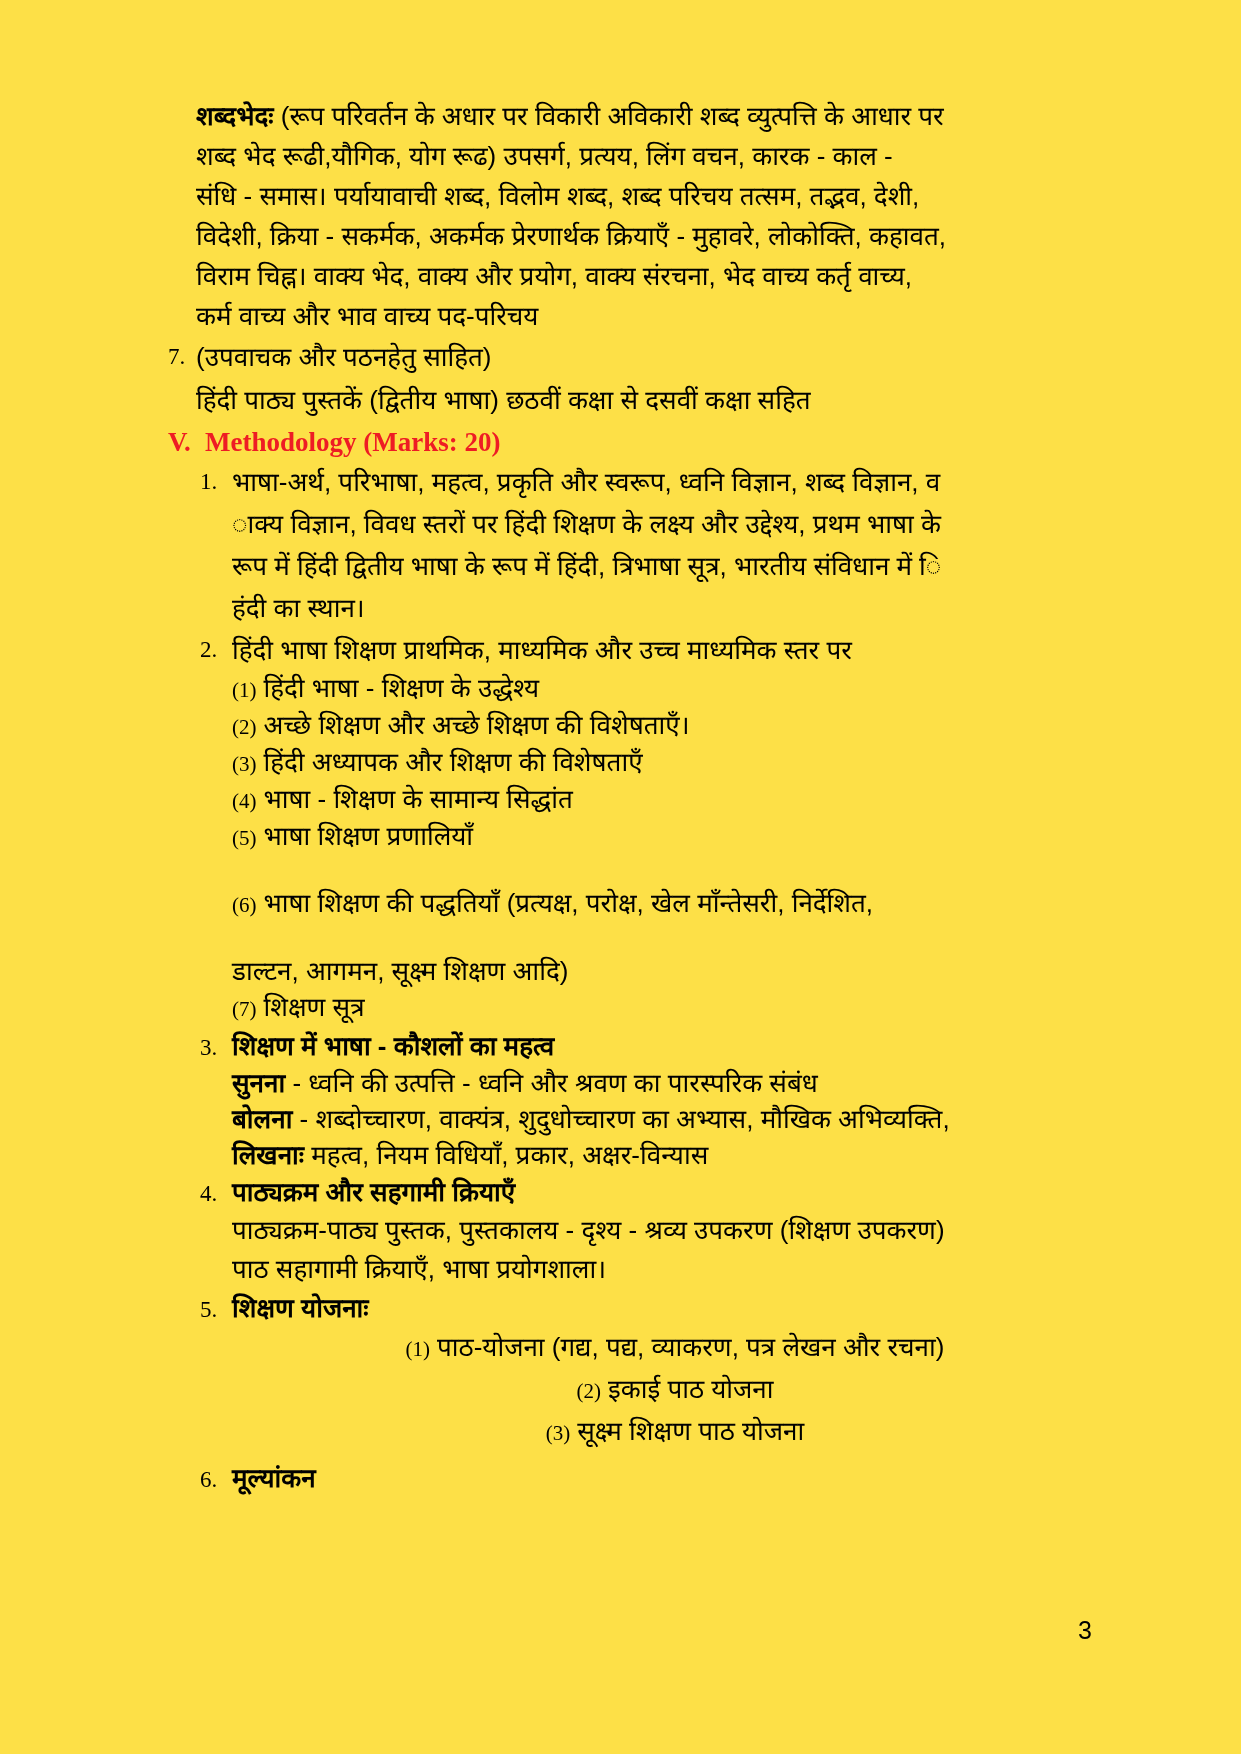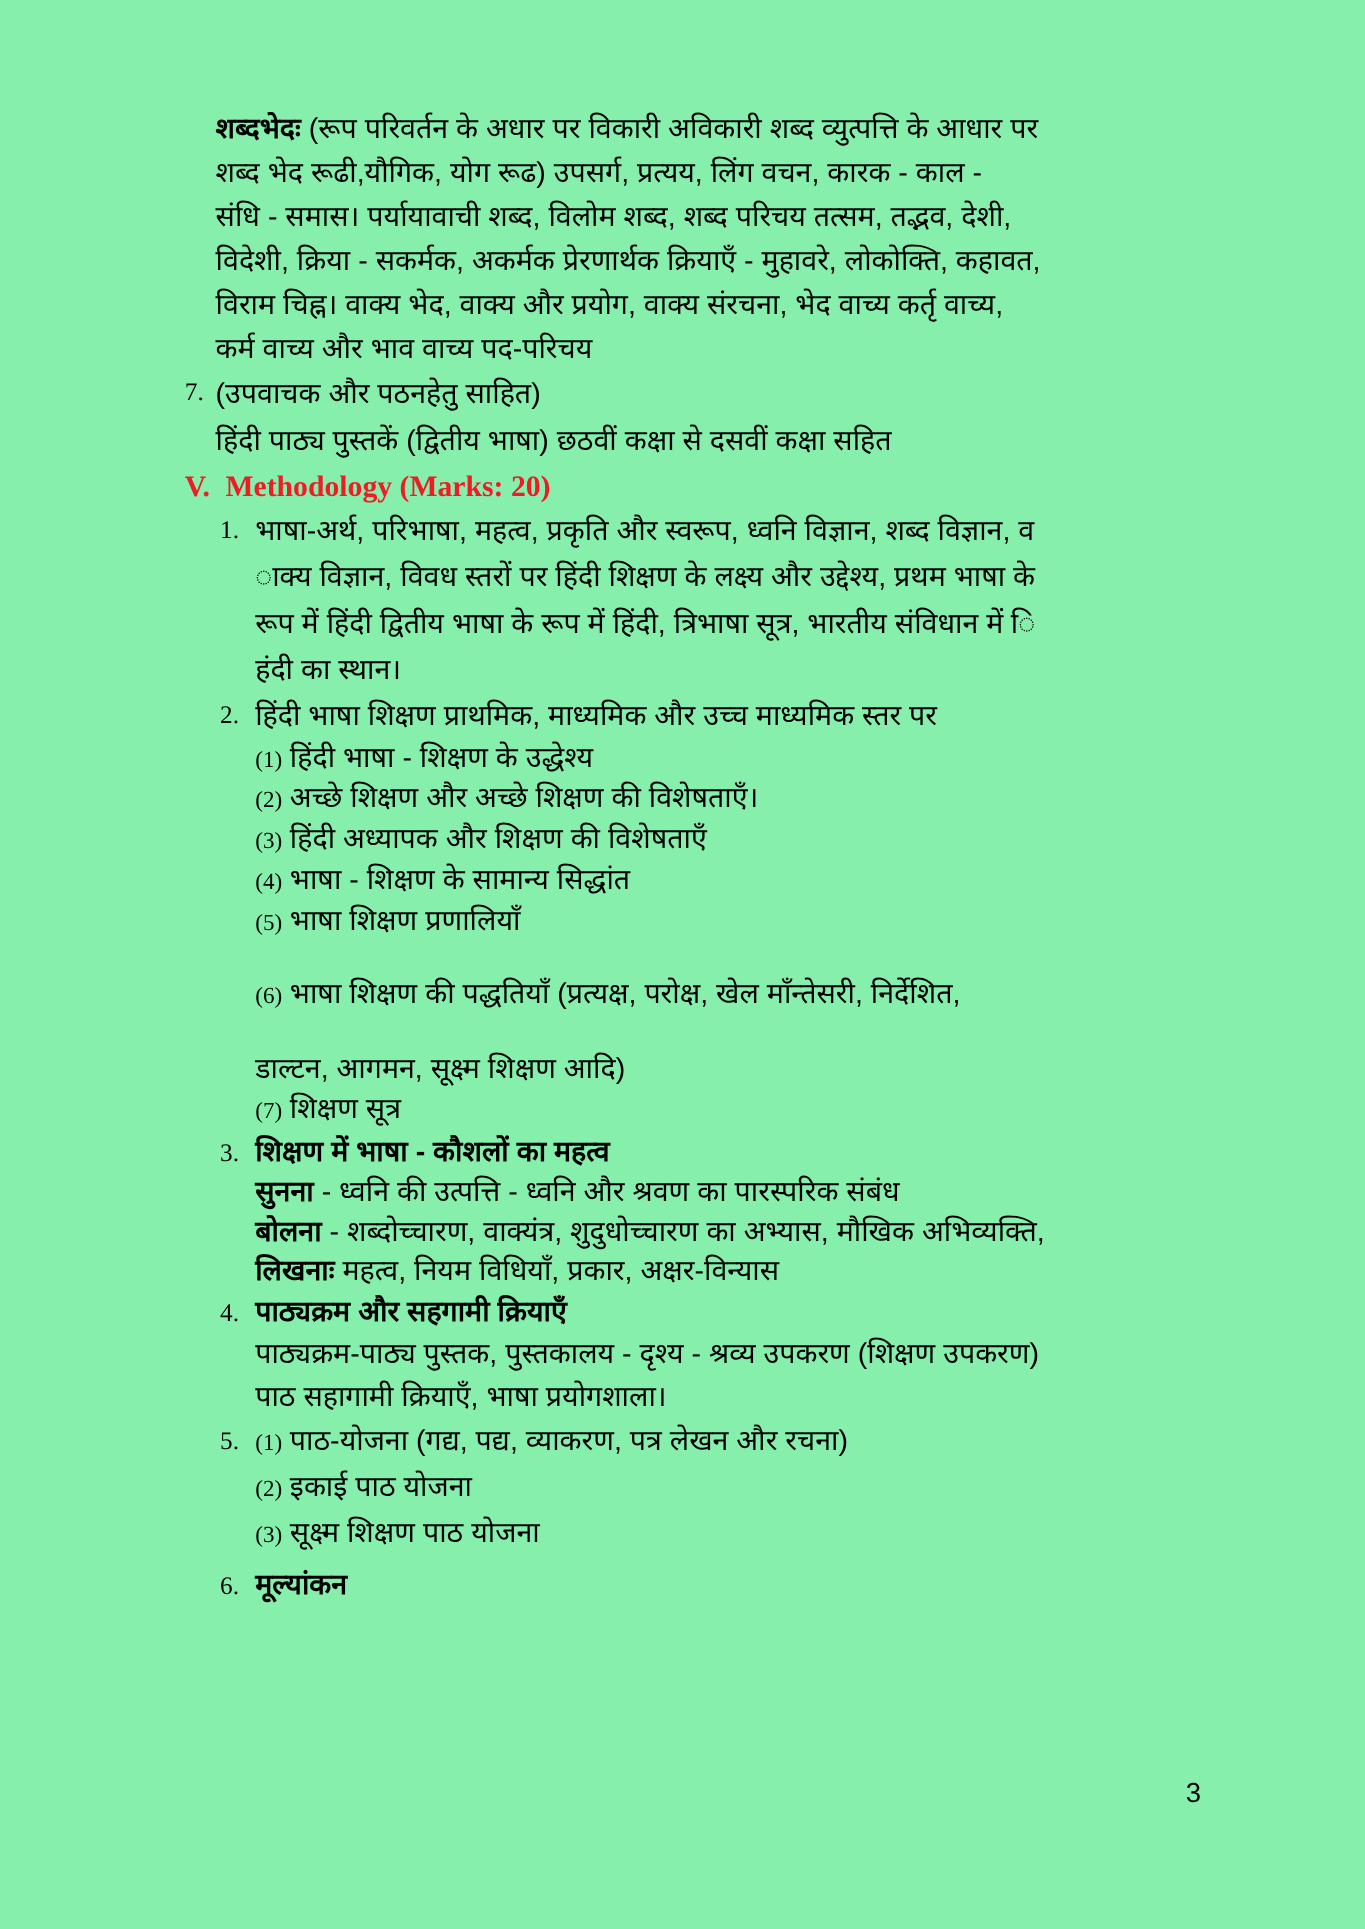--- a/index.html
+++ b/index.html
@@ -1,20 +1,20 @@
 <!DOCTYPE html>
 <html><head>
 <meta charset="utf-8">
 <style>
   * { margin:0; padding:0; box-sizing:border-box; }
   html,body { background:#ffffff; }
   .page {
     position:relative;
     width:1241px; height:1754px;
-    background:#86efac;
+    background:#fde047;
     color:#000000;
     overflow:hidden;
     font-family:"Liberation Sans", sans-serif;
   }
   .content { position:absolute; top:96px; left:168px; width:950px; }
 
   .dev { font-family:"Liberation Sans", sans-serif; }
 
   .para { margin-left:28px; font-size:26px; font-weight:500; }
   .para .line { line-height:40px; }
@@ -37,21 +37,21 @@
   .mitem .num { font-family:"Liberation Serif", serif; font-size:23px; width:32px; flex:none; padding-top:8px; }
   .mbody { flex:1; }
   .mbody .line { line-height:42px; }
   .title { font-weight:800; line-height:38px; }
 
   .sub { line-height:35px; }
   .sub.tall { line-height:38px;margin-top:28px; }
   .snum { font-family:"Liberation Serif", serif; font-size:21px; margin-right:7px; }
   .skill { line-height:36px; }
   .i4line { line-height:39px; }
-  .i5sub { line-height:40px; }
+  .i5sub { line-height:40px;text-align:center; }
 
   .page-number {
     position:absolute; left:1078px; top:1616px;
     font-family:"Liberation Sans", sans-serif;
     font-size:25px; color:#000000;
   }
 </style>
 </head>
 <body>
 
@@ -120,20 +120,21 @@
       <div class="mbody">
         <div class="title">पाठ्यक्रम और सहगामी क्रियाएँ</div>
         <div class="i4line">पाठ्यक्रम-पाठ्य पुस्तक, पुस्तकालय - दृश्य - श्रव्य उपकरण (शिक्षण उपकरण)</div>
         <div class="i4line">पाठ सहागामी क्रियाएँ, भाषा प्रयोगशाला।</div>
       </div>
     </div>
 
     <div class="mitem dev">
       <span class="num">5.</span>
       <div class="mbody">
+        <div class="title">शिक्षण योजनाः</div>
         <div class="i5sub"><span class="snum">(1)</span><span>पाठ-योजना (गद्य, पद्य, व्याकरण, पत्र लेखन और रचना)</span></div>
         <div class="i5sub"><span class="snum">(2)</span><span>इकाई पाठ योजना</span></div>
         <div class="i5sub"><span class="snum">(3)</span><span>सूक्ष्म शिक्षण पाठ योजना</span></div>
       </div>
     </div>
 
     <div class="mitem dev" style="margin-top:6px;">
       <span class="num">6.</span>
       <div class="mbody">
         <div class="title">मूल्यांकन</div>

